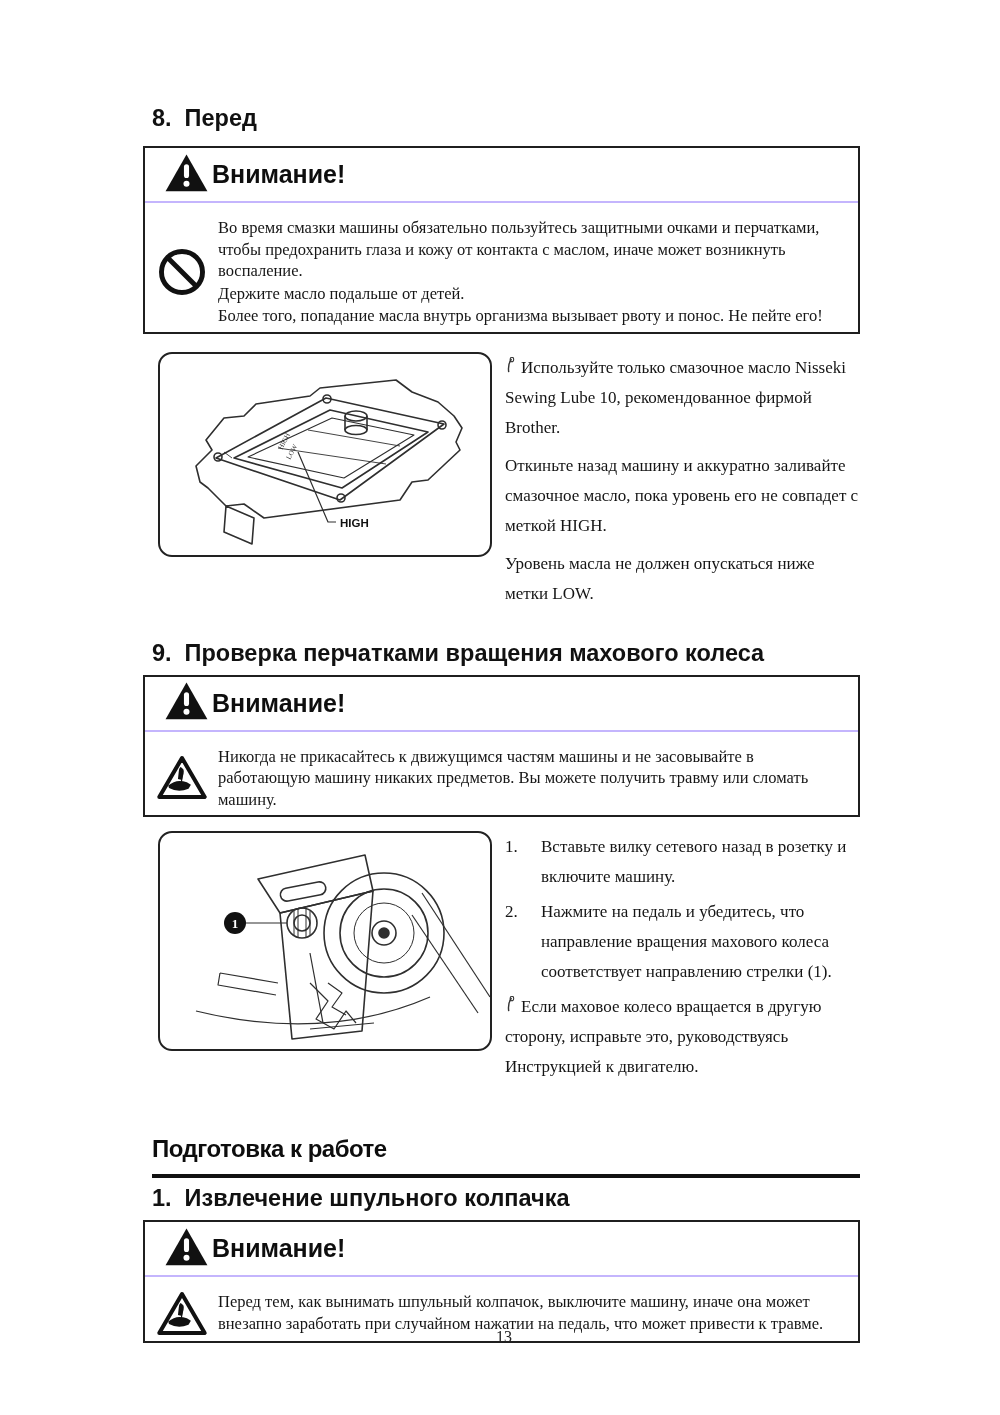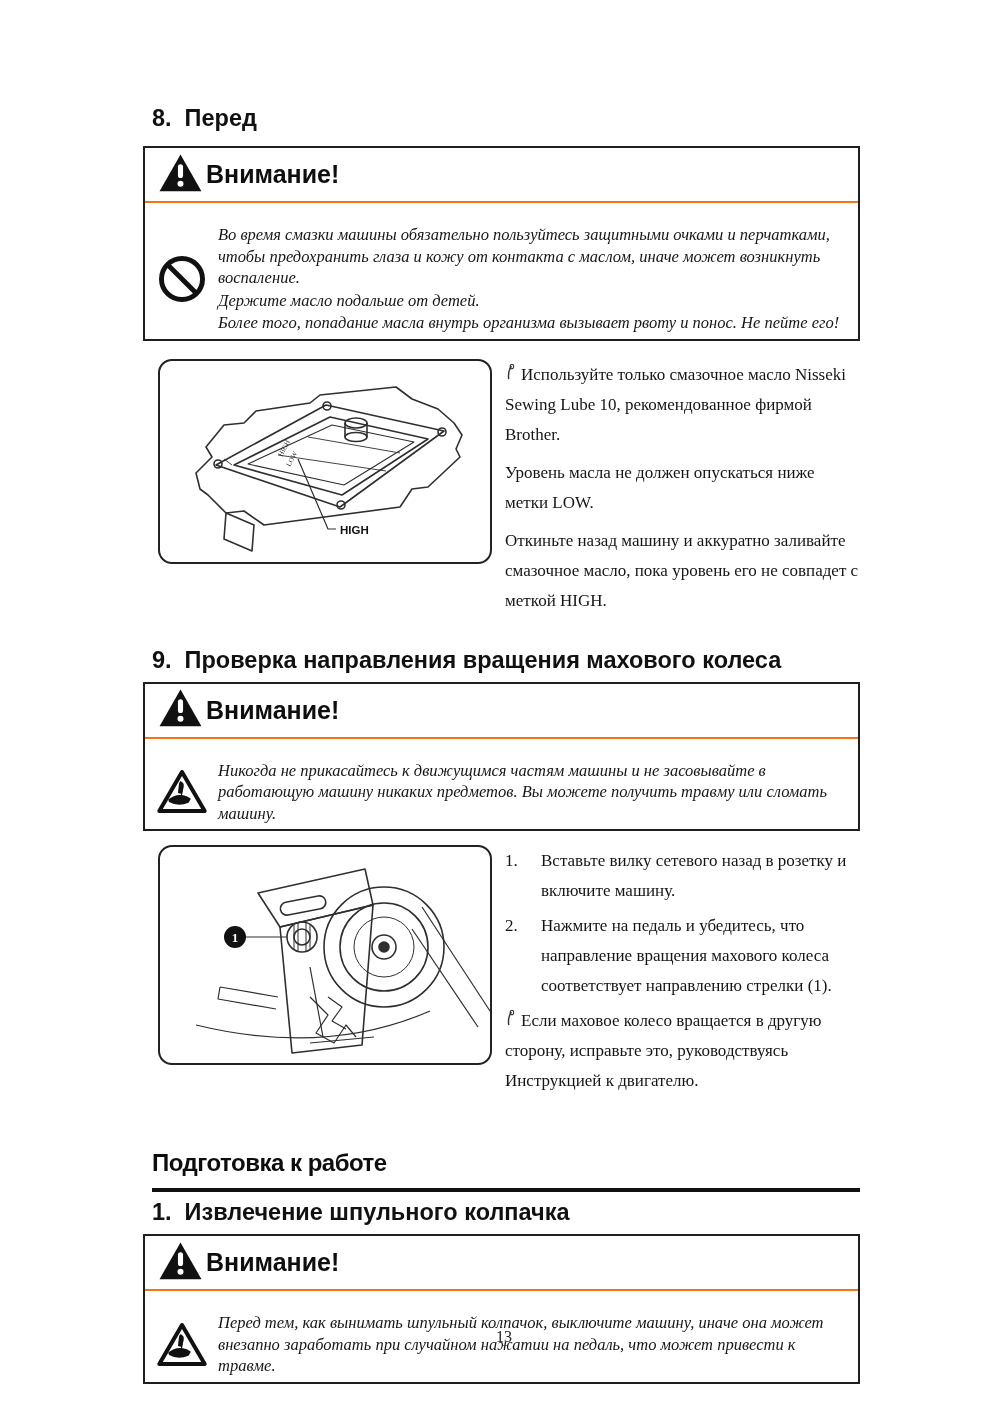--- a/index.html
+++ b/index.html
@@ -24,28 +24,28 @@
 
   .big-title {
     margin:40px 0 0 9px; font-family:"Liberation Sans", sans-serif;
     font-weight:700; font-size:24px; line-height:38px; letter-spacing:-0.5px; color:#0d0d0d;
   }
   .rule { margin:6px 0 0 9px; width:708px; height:4px; background:#111; }
 
   
   .warnbox { border:2px solid #1f1f1f; background:#fff; }
   .warnhead {
-    display:flex; align-items:center; height:55px; padding-left:13px;
-    border-bottom:2px solid #f97316;
+    display:flex; align-items:center; height:55px; padding-left:19px;
+    border-bottom:2px solid #c4b5fd;
   }
   .warn-title {
     font-family:"Liberation Sans", sans-serif; font-weight:700;
     font-size:25px; margin-left:3px; color:#0e0e0e;
   }
-  .warnbody { display:flex; padding:20px 10px 4px 0;font-style:italic; }
+  .warnbody { display:flex; padding:13px 10px 4px 0; }
   .icon-col { width:73px; flex:0 0 73px; display:flex; justify-content:center; align-items:center; }
   .warntext { flex:1; font-size:16.5px; line-height:21.5px; color:#161616; }
   .warntext p { margin:1px 0; }
 
   
   .figrow { display:flex; margin-left:15px; }
   .figrow1 { margin-top:18px; }
   .figrow2 { margin-top:14px; }
   .figbox {
     flex:0 0 334px; width:334px; border:2px solid #222; border-radius:14px;
@@ -135,28 +135,28 @@
           <text x="122" y="96" font-size="7" fill="#2f2f2f" transform="rotate(-62 122 96)">HIGH</text>
           <text x="130" y="106" font-size="7" fill="#2f2f2f" transform="rotate(-62 130 106)">LOW</text>
           <text class="figlabel" x="180" y="173" font-size="11.5" fill="#111">HIGH</text>
         </svg>
       </div>
       <div class="sidecol">
         <p class="note"><span class="icon-needle"><svg width="11" height="16" viewBox="0 0 12 18">
                 <path d="M4 17 C3 10 5 5 7 2" stroke="#333" stroke-width="1.6" fill="none"></path>
                 <ellipse cx="7.6" cy="2.8" rx="2" ry="2.6" fill="none" stroke="#333" stroke-width="1.2"></ellipse>
               </svg></span><span>Используйте только смазочное масло Nisseki Sewing Lube 10, рекомендованное фирмой Brother.</span></p>
+        <p class="note"><span>Откиньте назад машину и аккуратно заливайте смазочное масло, пока уровень его не совпадет с меткой HIGH.</span></p>
         <p class="note"><span>Уровень масла не должен опускаться ниже метки LOW.</span></p>
-        <p class="note"><span>Откиньте назад машину и аккуратно заливайте смазочное масло, пока уровень его не совпадет с меткой HIGH.</span></p>
       </div>
     </div>
 
     <h2 class="sec-h h9">
       <span class="h-num">9.</span>
-      <span>Проверка направления вращения махового колеса</span>
+      <span>Проверка перчатками вращения махового колеса</span>
     </h2>
 
     <div class="warnbox">
       <div class="warnhead">
         <span>
           <svg width="45" height="40" viewBox="0 0 96 86">
             <path d="M48 3 L93 82 L3 82 Z" fill="#111"></path>
             <rect x="42.5" y="24" width="11" height="30" rx="5.5" fill="#fff"></rect>
             <circle cx="48" cy="66" r="6.5" fill="#fff"></circle>
           </svg>

